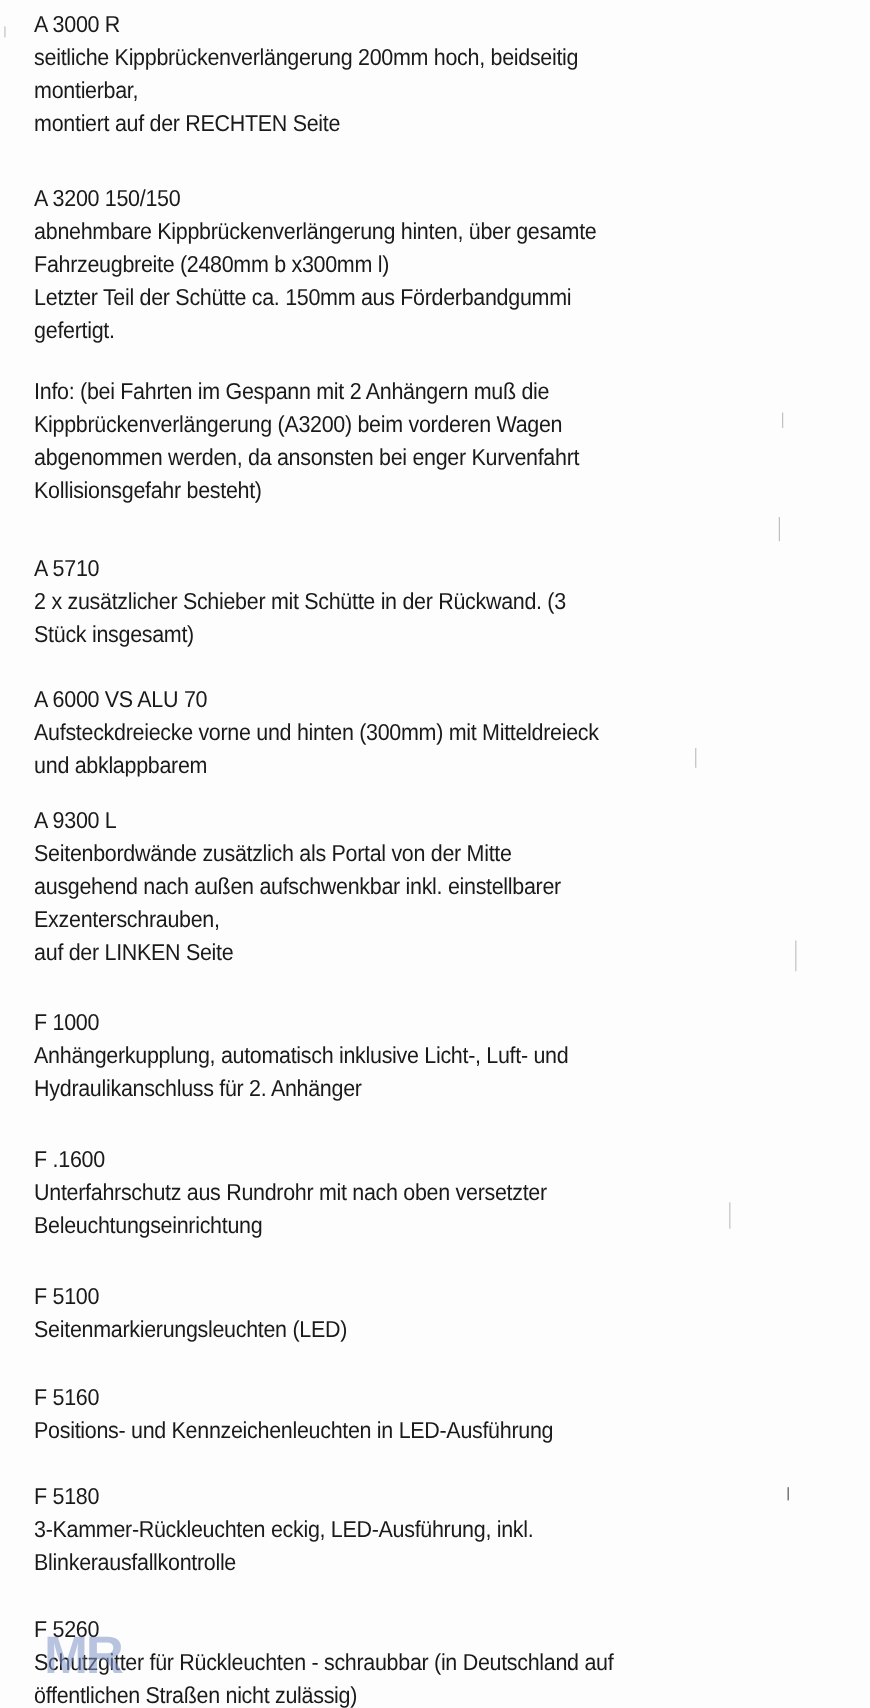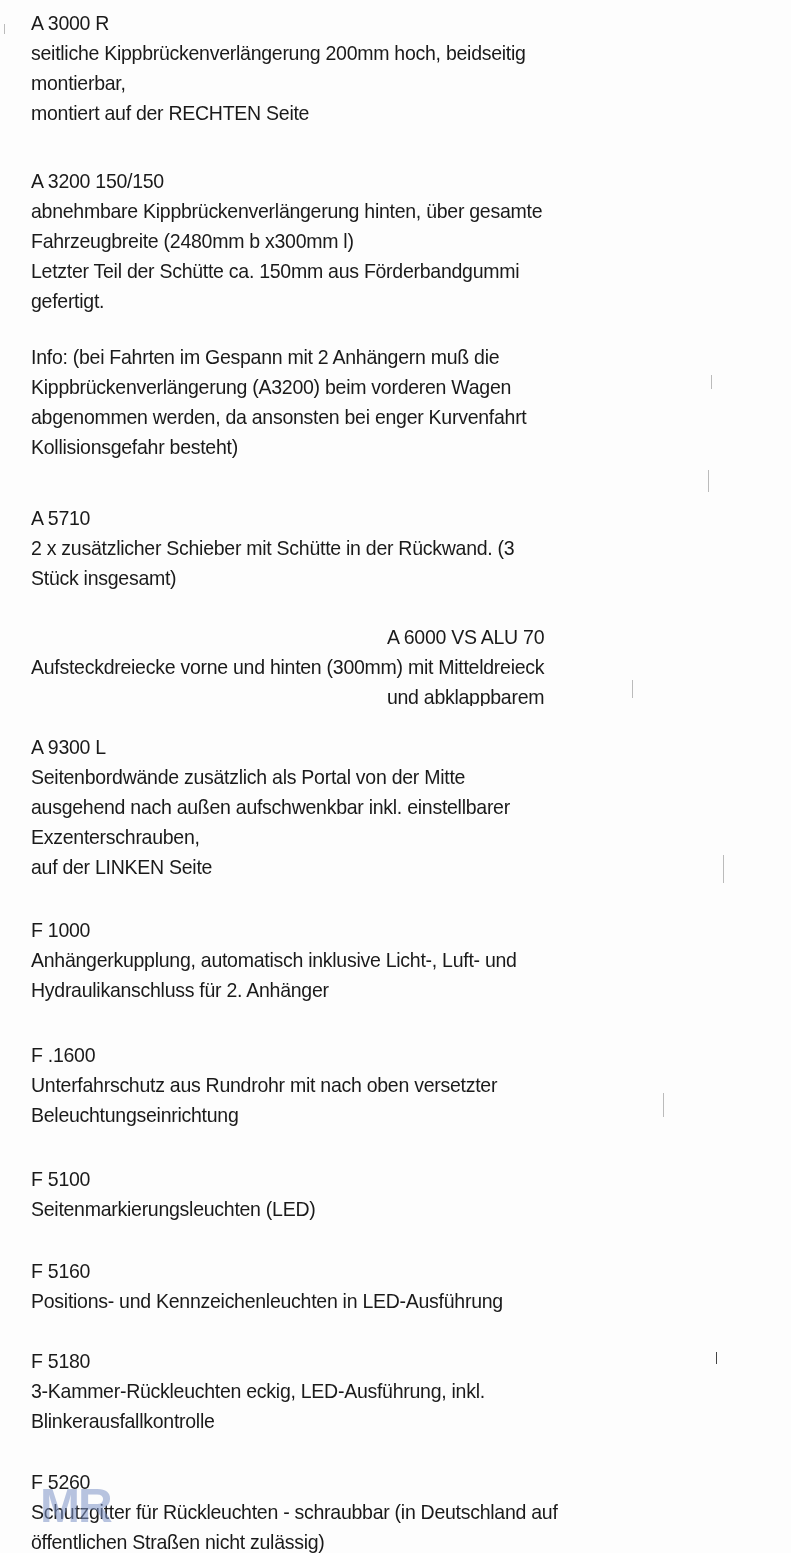--- a/index.html
+++ b/index.html
@@ -41,21 +41,20 @@
       font-weight: bold;
       font-size: 48px;
       color: #7f95c8;
       opacity: 0.55;
       letter-spacing: -2px;
     }
     .clip {
       position: absolute;
       left: 0; width: 711px;
       overflow: hidden;
-      text-align: right;
     }
   </style>
 </head>
 <body>
 
 <div class="page">
 
   <div class="entry" style="top:8px">
     <span class="line">A 3000 R</span>
     <span class="line">seitliche Kippbrückenverlängerung 200mm hoch, beidseitig</span>

